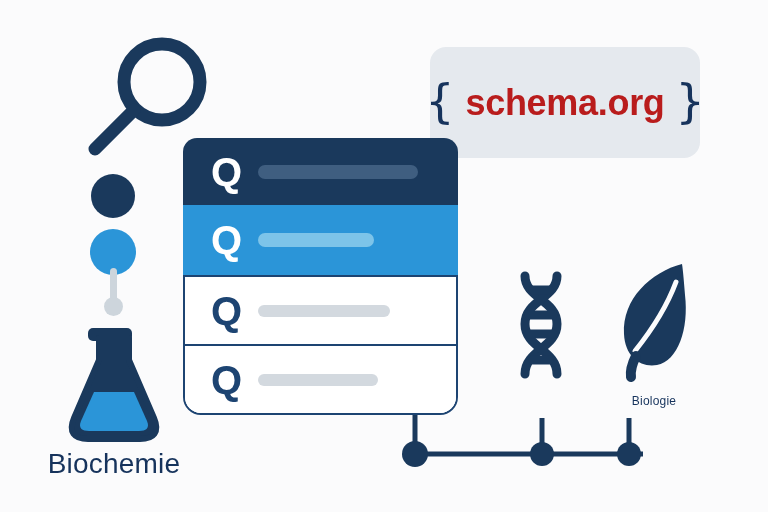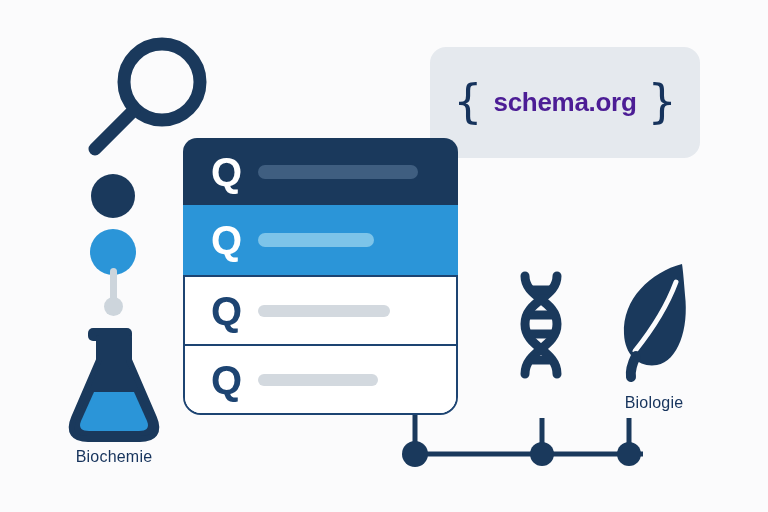--- a/index.html
+++ b/index.html
@@ -19,42 +19,42 @@
   .dot{border-radius:50%;}
   .dot-dark{left:91px;top:174px;width:44px;height:44px;background:#1a395c;}
   .dot-blue{left:90px;top:229px;width:46px;height:46px;background:#2b95d8;}
   .gray-stem{left:110px;top:268px;width:7px;height:36px;background:#cdd5dc;border-radius:4px;}
   .gray-dot{left:104px;top:297px;width:19px;height:19px;background:#cdd5dc;}
 
   
   .caption{
     color:#16335c;
     text-align:center;
-    font-size:16px;
+    font-size:28px;
     font-weight:500;
     letter-spacing:0.2px;
   }
   .caption-biochemie{left:34px;top:448px;width:160px;}
   .caption-chemie{left:490px;top:394px;width:100px;font-size:20px;}
-  .caption-biologie{left:604px;top:394px;width:100px;font-size:16px;}
+  .caption-biologie{left:604px;top:394px;width:100px;font-size:12px;}
 
   
   .badge{
     left:430px;top:47px;width:270px;height:111px;
     background:#e5e9ee;border-radius:16px;
     display:flex;align-items:center;justify-content:center;
     gap:11px;z-index:1;
   }
   .badge .brace{
     font-family:"DejaVu Sans",sans-serif;
     font-size:46px;font-weight:500;color:#16335c;
     line-height:1;padding-bottom:4px;
   }
   .badge .badge-label{
-    font-size:26px;font-weight:bold;color:#4c1d95;
+    font-size:36px;font-weight:bold;color:#b91c1c;
     letter-spacing:-0.3px;
   }
 
   
   .card{
     left:183px;top:138px;width:275px;height:277px;
     display:flex;flex-direction:column;z-index:2;
   }
   .row{display:flex;align-items:center;padding-left:28px;box-sizing:border-box;}
   .row .q{font-size:40px;font-weight:bold;line-height:1;}

